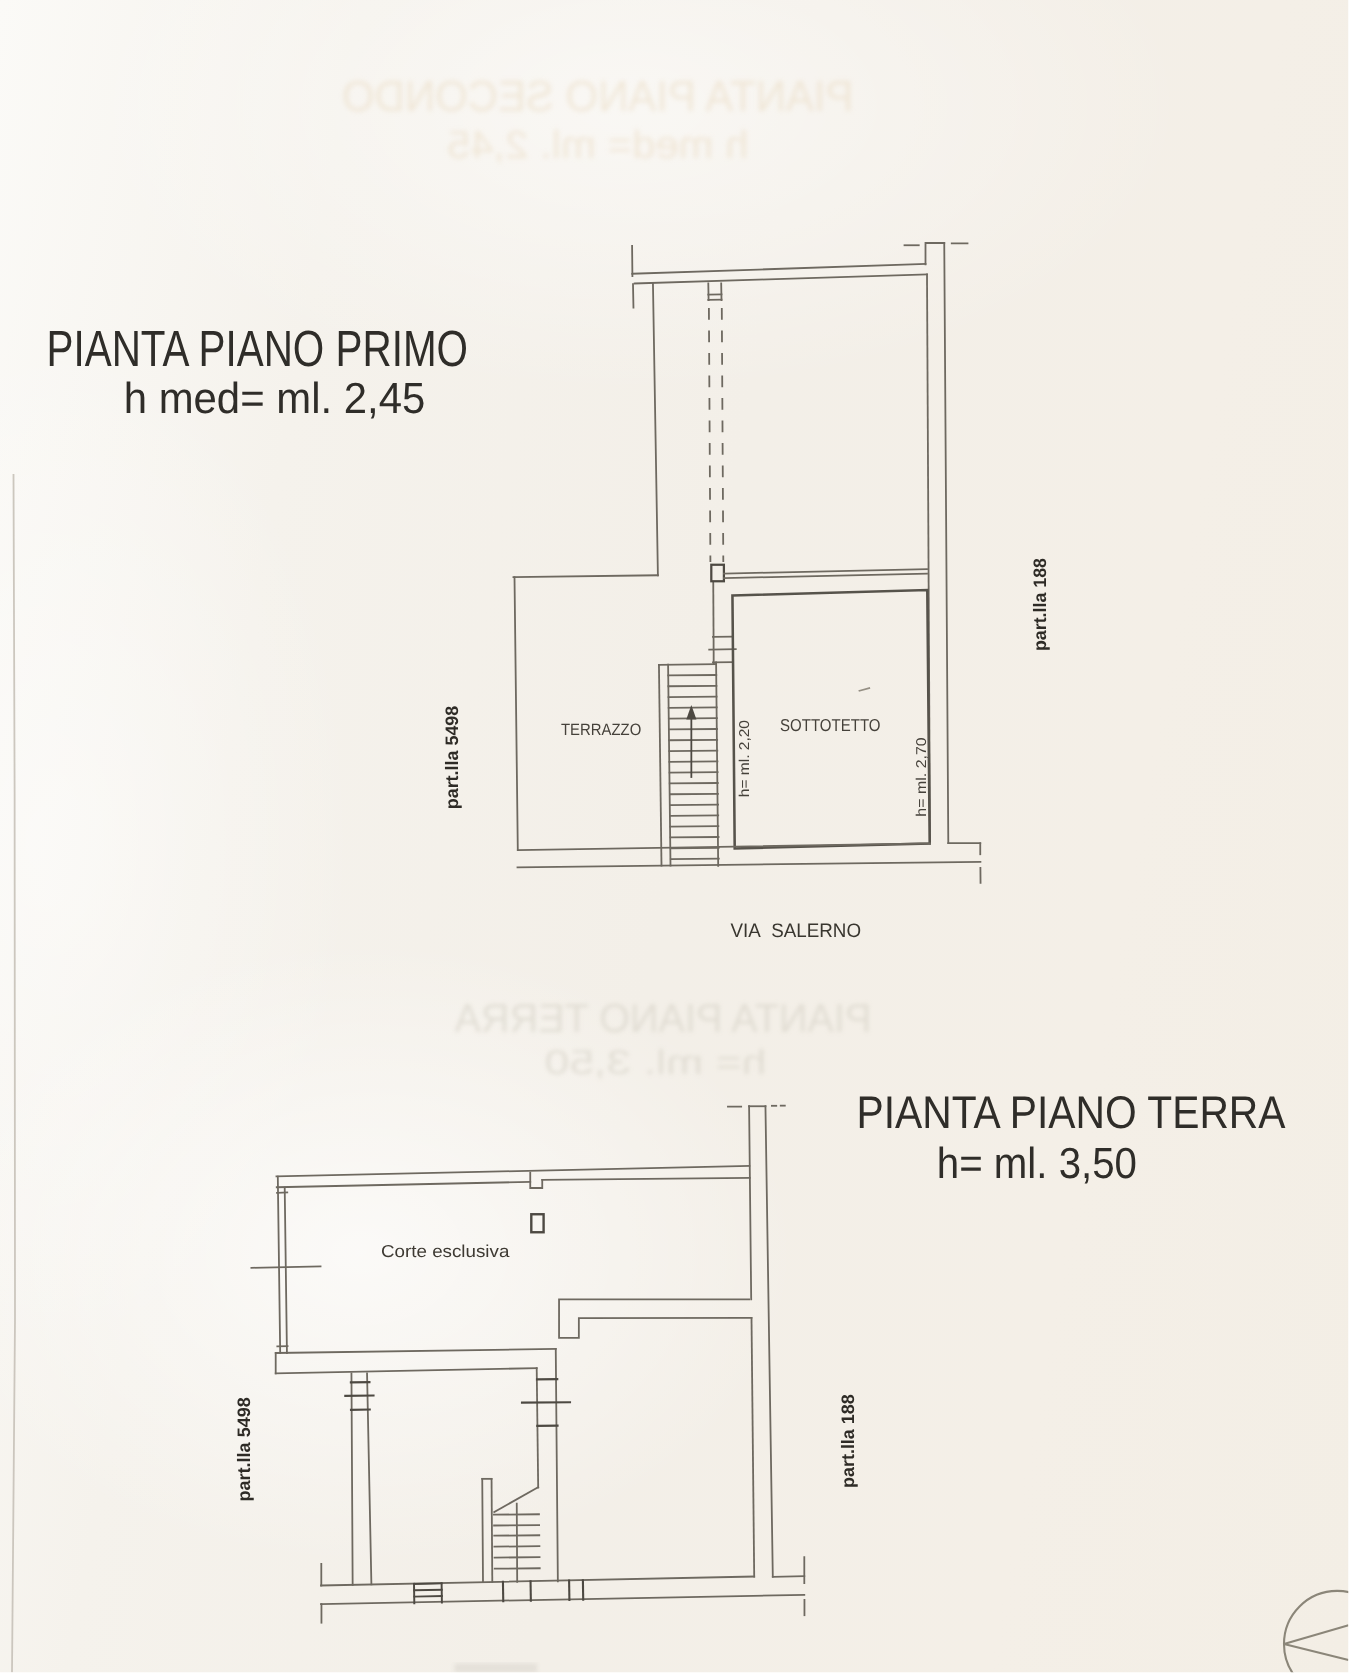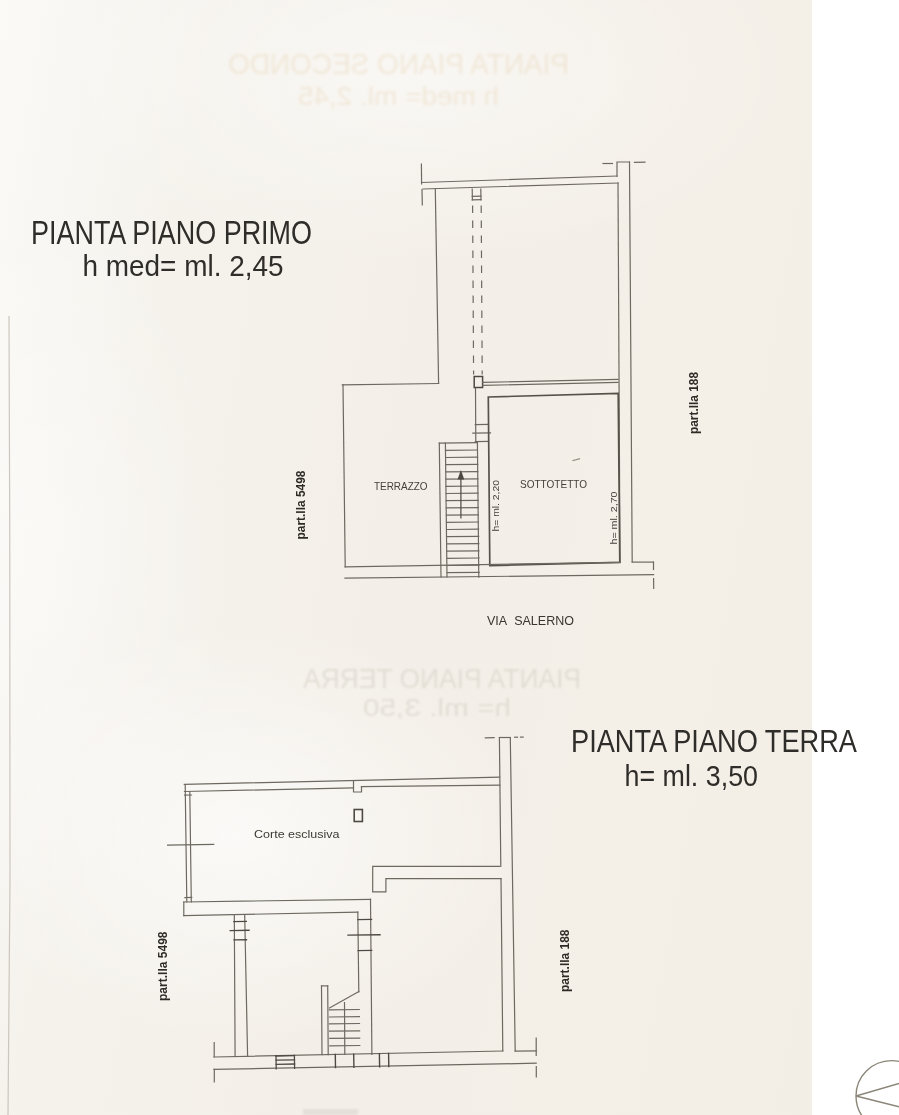--- a/index.html
+++ b/index.html
@@ -1,17 +1,17 @@
 <!DOCTYPE html>
 <html><head>
 <meta charset="utf-8">
 <style>
   html,body{margin:0;padding:0;}
   body{width:899px;height:1115px;overflow:hidden;font-family:"Liberation Sans",sans-serif;}
-  #page{position:relative;width:812px;height:1115px;
+  #page{position:relative;width:899px;height:1115px;
     background:
       radial-gradient(ellipse 420px 300px at 240px 835px, rgba(255,255,255,0.65), rgba(255,255,255,0) 70%),
       radial-gradient(ellipse 500px 260px at 420px 70px, rgba(255,255,255,0.5), rgba(255,255,255,0) 75%),
       radial-gradient(ellipse 300px 500px at 30px 560px, rgba(255,255,255,0.45), rgba(255,255,255,0) 70%),
       linear-gradient(100deg, #fbfaf7 0%, #f5f2ec 22%, #f3efe8 50%, #f4efe7 78%, #f3eee5 100%);
   }
   svg{position:absolute;left:0;top:0;}
   text{font-family:"Liberation Sans",sans-serif;}
 </style>
 </head>

